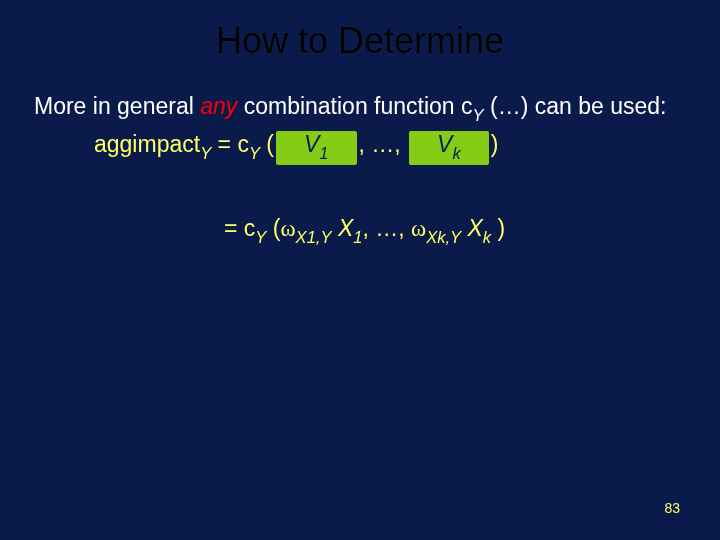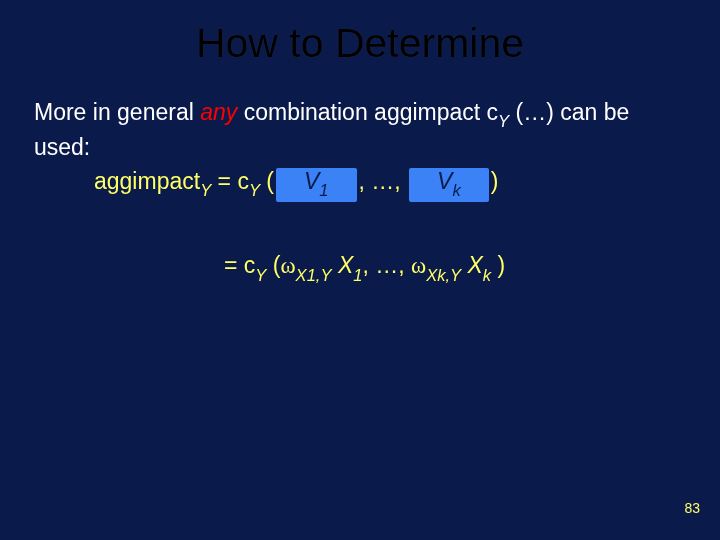--- a/index.html
+++ b/index.html
@@ -16,21 +16,21 @@
     width: 720px;
     height: 540px;
     background: #0a1a4a;
     position: relative;
     box-sizing: border-box;
   }
   .title {
     text-align: center;
     color: #0a1a4a;
     padding-top: 18px;
-    font-size: 41px;
+    font-size: 36px;
     line-height: 1.25;
     font-weight: 400;
     
     color: #ffffff;
     text-shadow: none;
   }
   
   .title { color: #000000; text-shadow: 0 0 1px rgba(255,255,255,0.15); }
 
   
@@ -47,51 +47,51 @@
     padding-left: 60px;
     color: #ffff66;
     font-size: 23px;
     line-height: 1.6;
   }
   .eq-row { white-space: nowrap; }
   .sub { font-size: 0.72em; vertical-align: sub; position: relative; top: 0.1em; font-style: italic; }
   .it { font-style: italic; }
   .pill {
     display: inline-block;
-    background: #3b82f6;
+    background: #84cc16;
     color: #0a1a4a;
     padding: 1px 28px 3px 28px;
     border-radius: 2px;
     font-style: italic;
     margin: 0 2px;
     line-height: 1.1;
   }
   .pill .sub { color: #0a1a4a; }
   .omega { font-family: "Symbol", "Times New Roman", serif; font-style: normal; }
   .pagenum {
     position: absolute;
-    right: 20px;
+    right: 40px;
     bottom: 24px;
     color: #ffff66;
     font-size: 14px;
   }
   .row2 { padding-left: 130px; margin-top: 44px; }
 </style>
 </head>
 <body>
 
 <div class="slide">
 
   <div class="title">
     <span>How to Determine</span><br>
   </div>
 
   <div class="body">
     <div class="lead">
-      <span>More in general </span><span class="any">any</span><span> combination aggimpact c</span><span class="sub">Y</span><span> (…) can be used:</span>
+      <span>More in general </span><span class="any">any</span><span> combination function c</span><span class="sub">Y</span><span> (…) can be used:</span>
     </div>
 
     <div class="eq">
       <div class="eq-row">
         <span>aggimpact</span><span class="sub">Y</span><span> = c</span><span class="sub">Y</span><span> (</span><span class="pill"><span class="it">V</span><span class="sub">1</span></span><span>, …, </span><span class="pill"><span class="it">V</span><span class="sub">k</span></span><span>)</span>
       </div>
       <div class="eq-row row2">
         <span>= c</span><span class="sub">Y</span><span> (</span><span class="omega">ω</span><span class="sub"><span class="it">X</span><span>1</span><span>,</span><span class="it">Y</span></span><span> </span><span class="it">X</span><span class="sub">1</span><span>, …, </span><span class="omega">ω</span><span class="sub"><span class="it">X</span><span>k</span><span>,</span><span class="it">Y</span></span><span> </span><span class="it">X</span><span class="sub">k</span><span> )</span>
       </div>
     </div>

